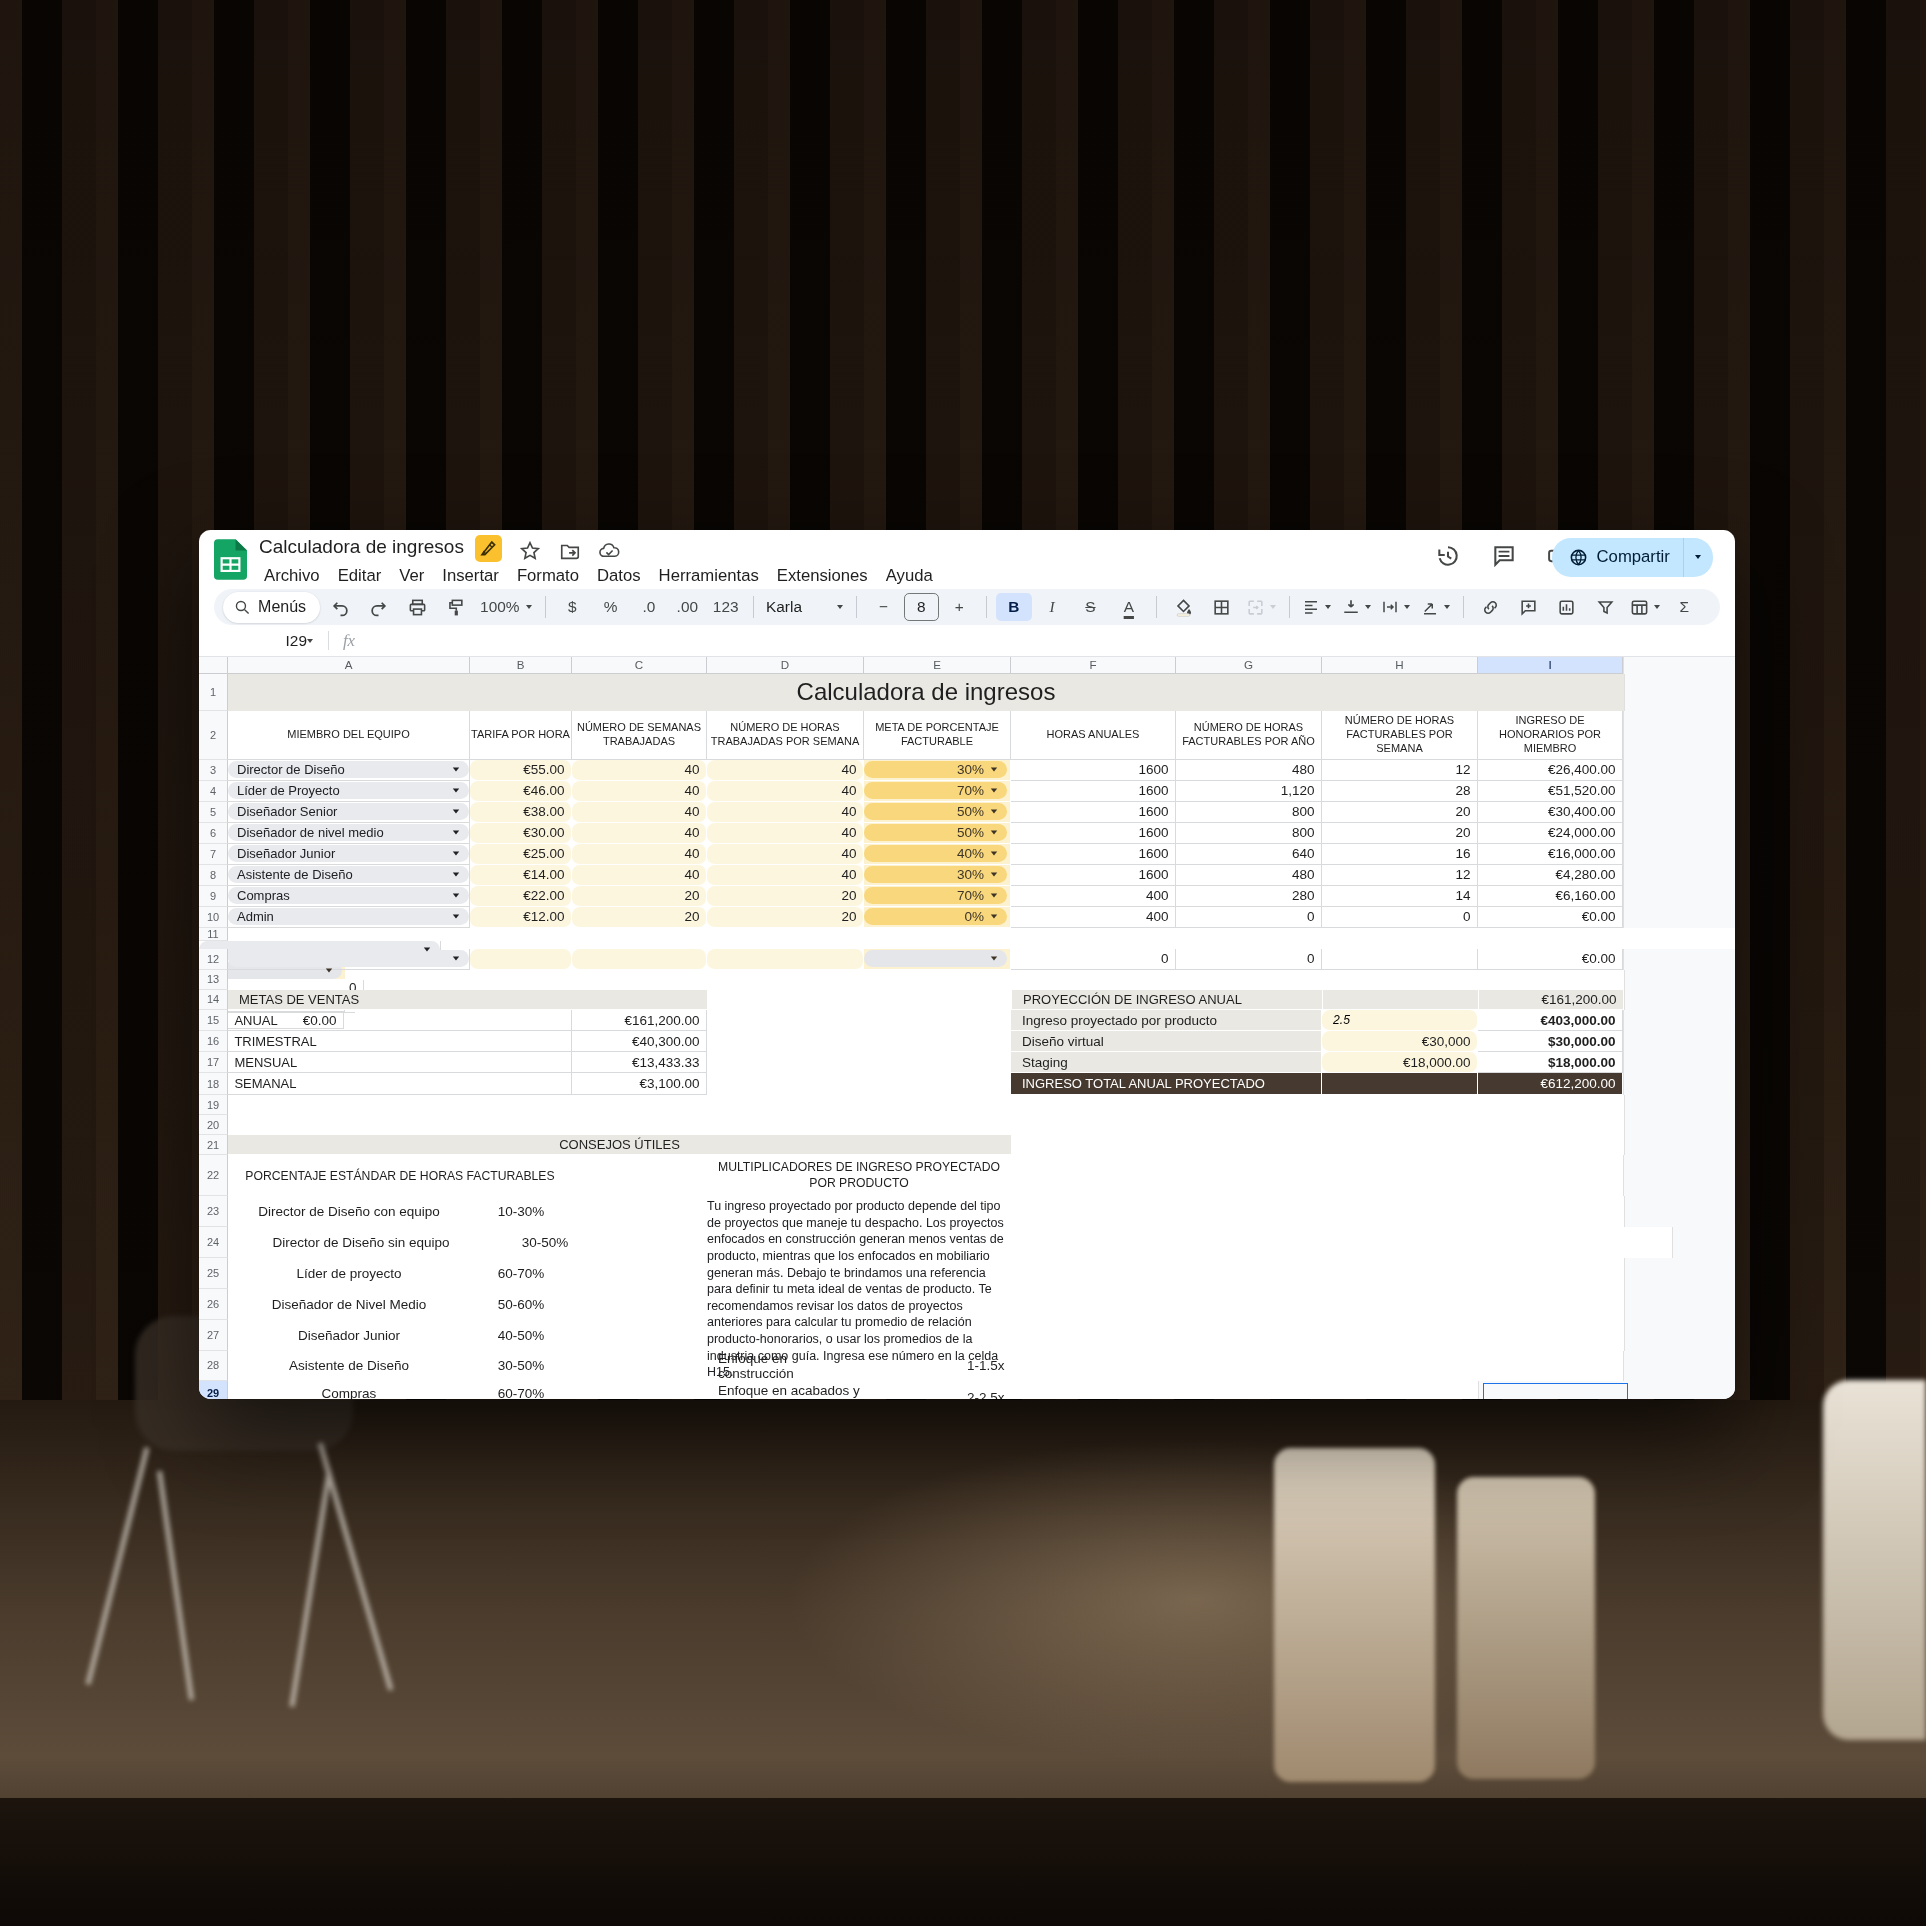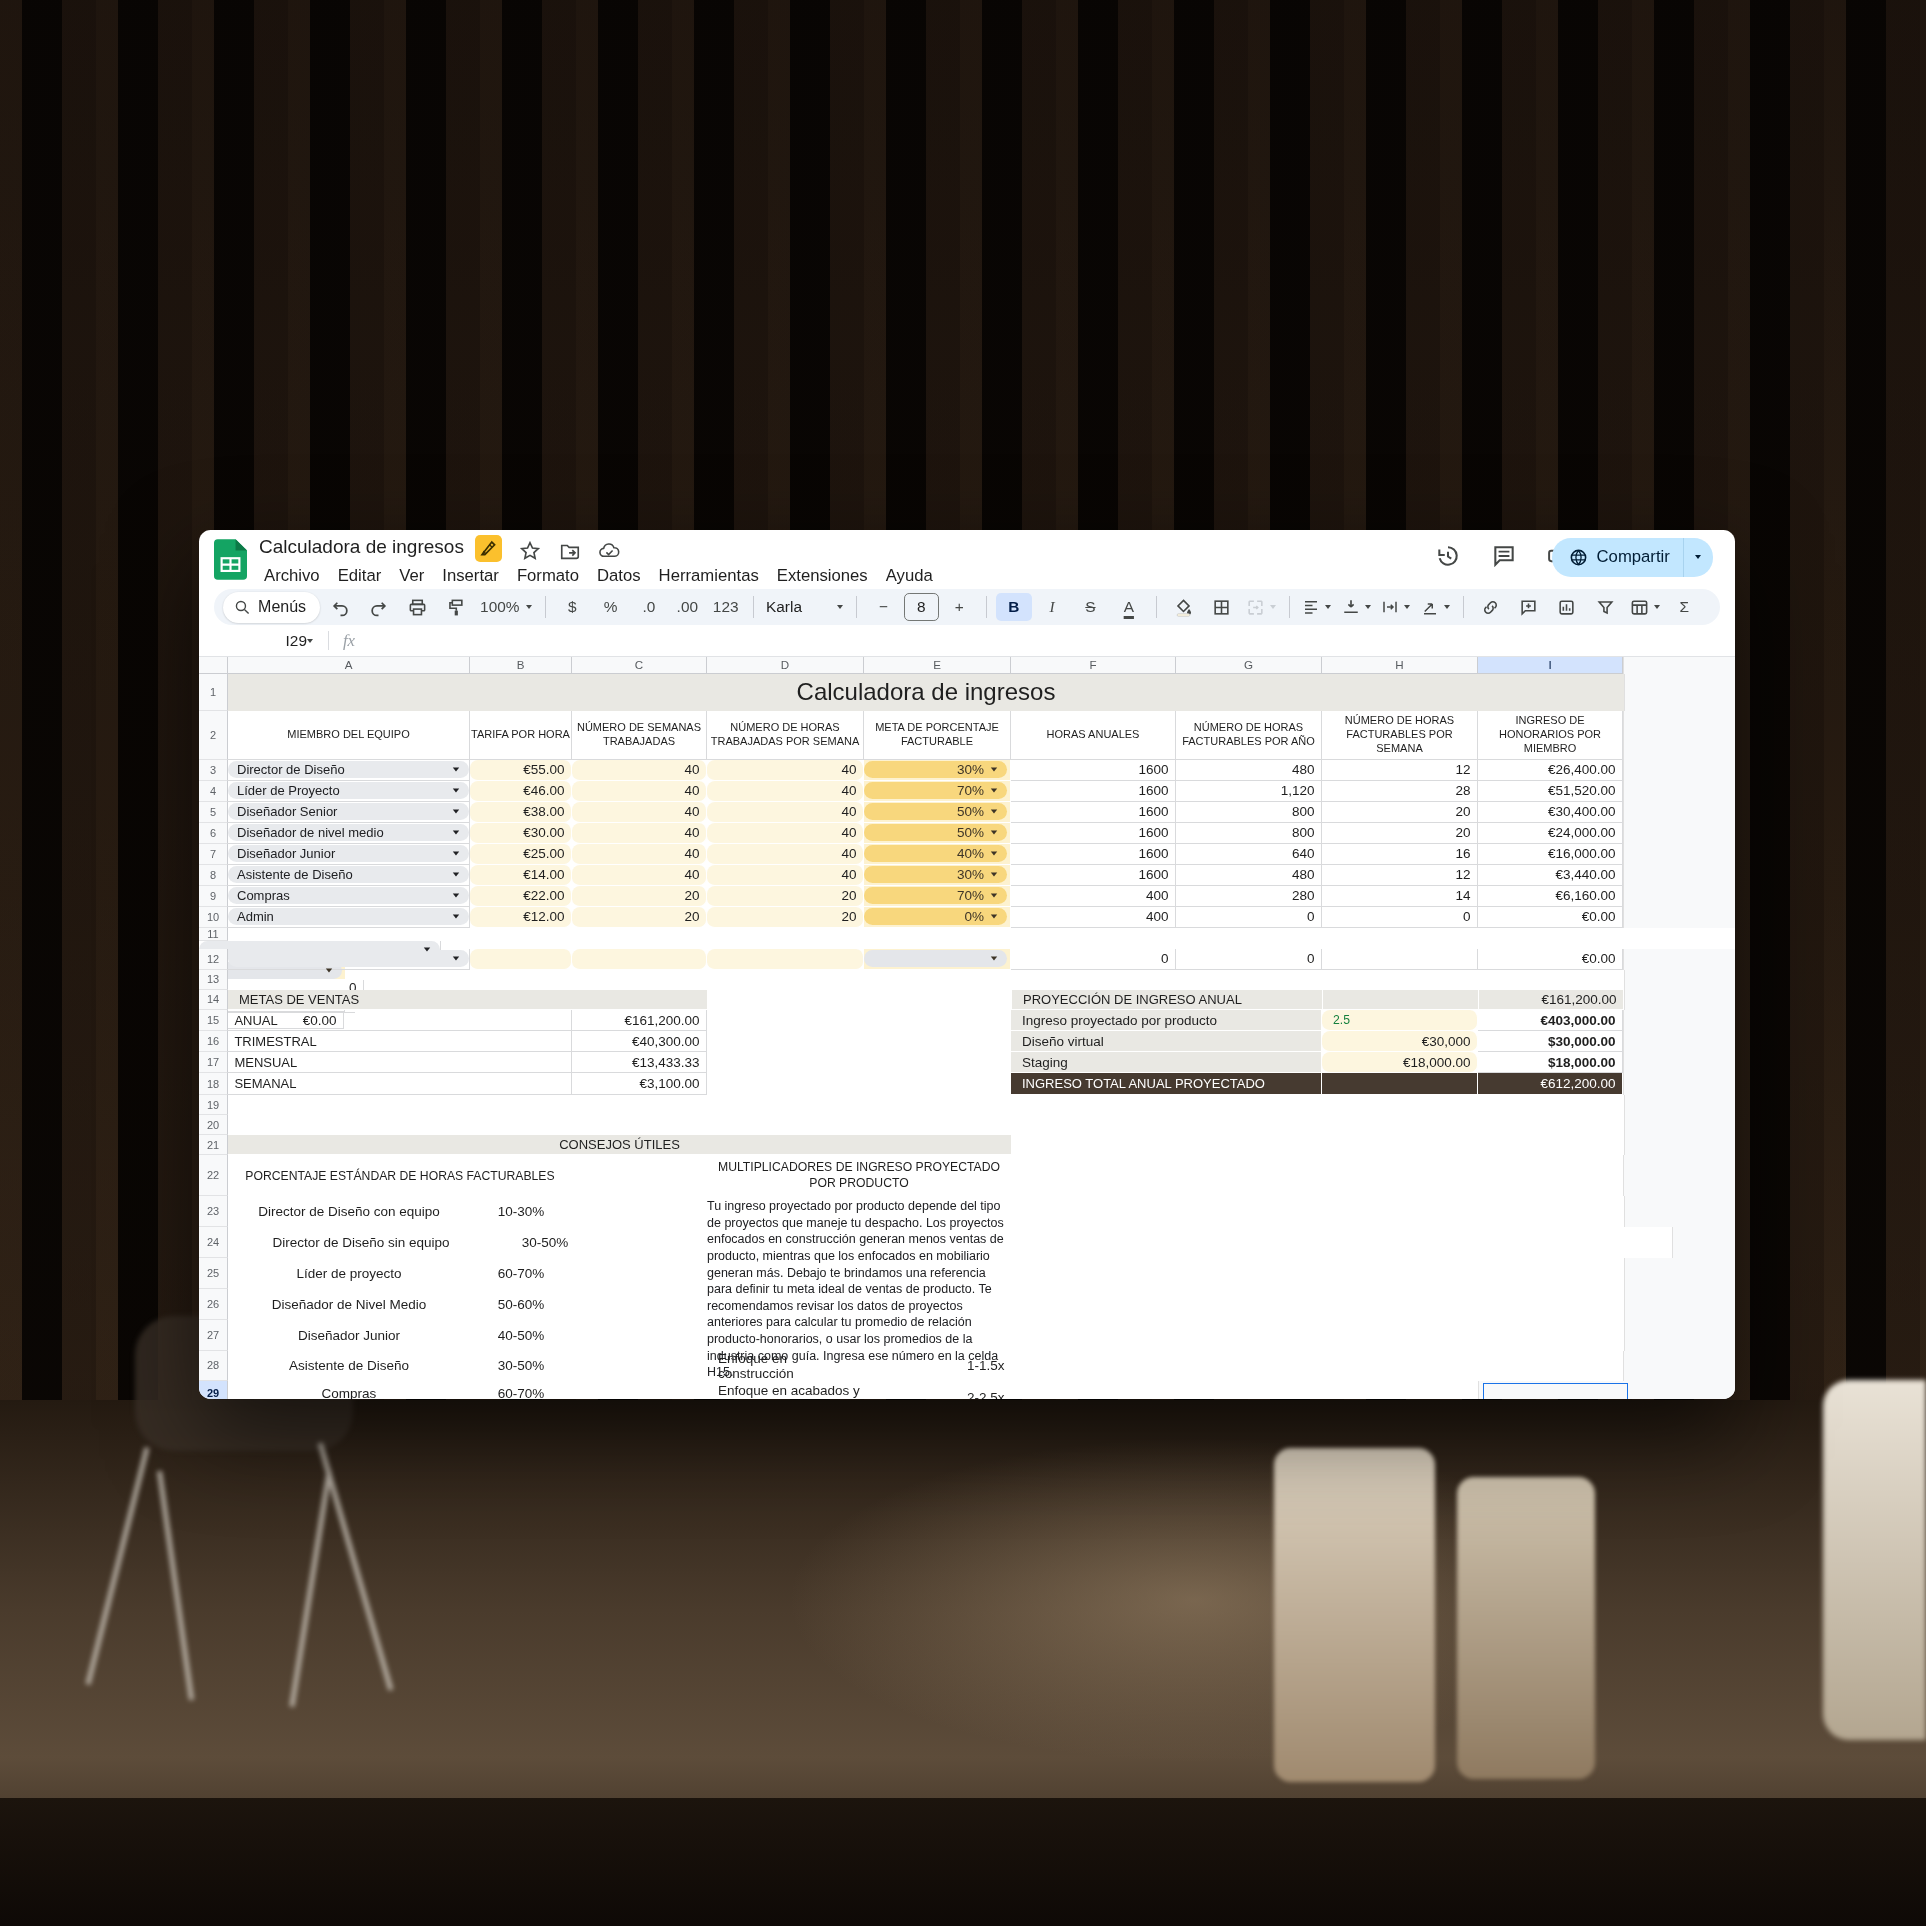--- a/index.html
+++ b/index.html
@@ -92,21 +92,21 @@
         width:226px;margin:0 auto;padding:0 9px;font-size:13px;color:#202124;}
   .chip .caret{border-top-color:#202124;transform:scale(.8);}
   .pill{background:#f8d77d;border-radius:641px;height:17.3px;display:flex;align-items:center;justify-content:flex-end;gap:6.4px;
         width:126px;margin-left:auto;margin-right:2.6px;padding:0 9px;font-size:13.5px;color:#3d3427;}
   .pill .caret{border-top-color:#3d3427;transform:scale(.8);}
   .pill.empty{background:#e4e6ea;}
   .bold{font-weight:bold;}
   .metalabel{font-size:13px;padding-left:6.4px;}
   .para{position:absolute;left:508px;top:541px;width:300px;height:153px;font-size:12.5px;line-height:1.33;color:#202124;}
   .sel-cell{position:absolute;border:1.9px solid #1a73e8;box-sizing:border-box;}
-  .smallgray{color:#15803d;font-size:12.2px;}
+  .smallgray{color:#000000;font-size:12.2px;font-style:italic;}
   svg{display:block;}
 </style>
 </head>
 <body>
 
 <div class="bg-curtain"></div>
 <div class="bg-floor"></div>
 <div class="bg-rug"></div>
 <div class="chair-silhouette">
   <div class="cs1"></div>
@@ -519,21 +519,21 @@
       <div class="c cd cream num">40</div>
       <div class="c ce cream2">
           <div class="pill">
             <span>30%</span>
             <span class="caret"></span>
           </div>
         </div>
       <div class="c cf bd num">1600</div>
       <div class="c cg bd num">480</div>
       <div class="c ch bd num">12</div>
-      <div class="c ci bd num">€3,440.00</div>
+      <div class="c ci bd num">€4,280.00</div>
       <div class="fillr"></div>
     </div>
 
     <div class="row" style="height:21px;">
       <div class="gut">9</div>
       <div class="c ca bd">
           <div class="chip">
             <span>Compras</span>
             <span class="caret"></span>
           </div>

